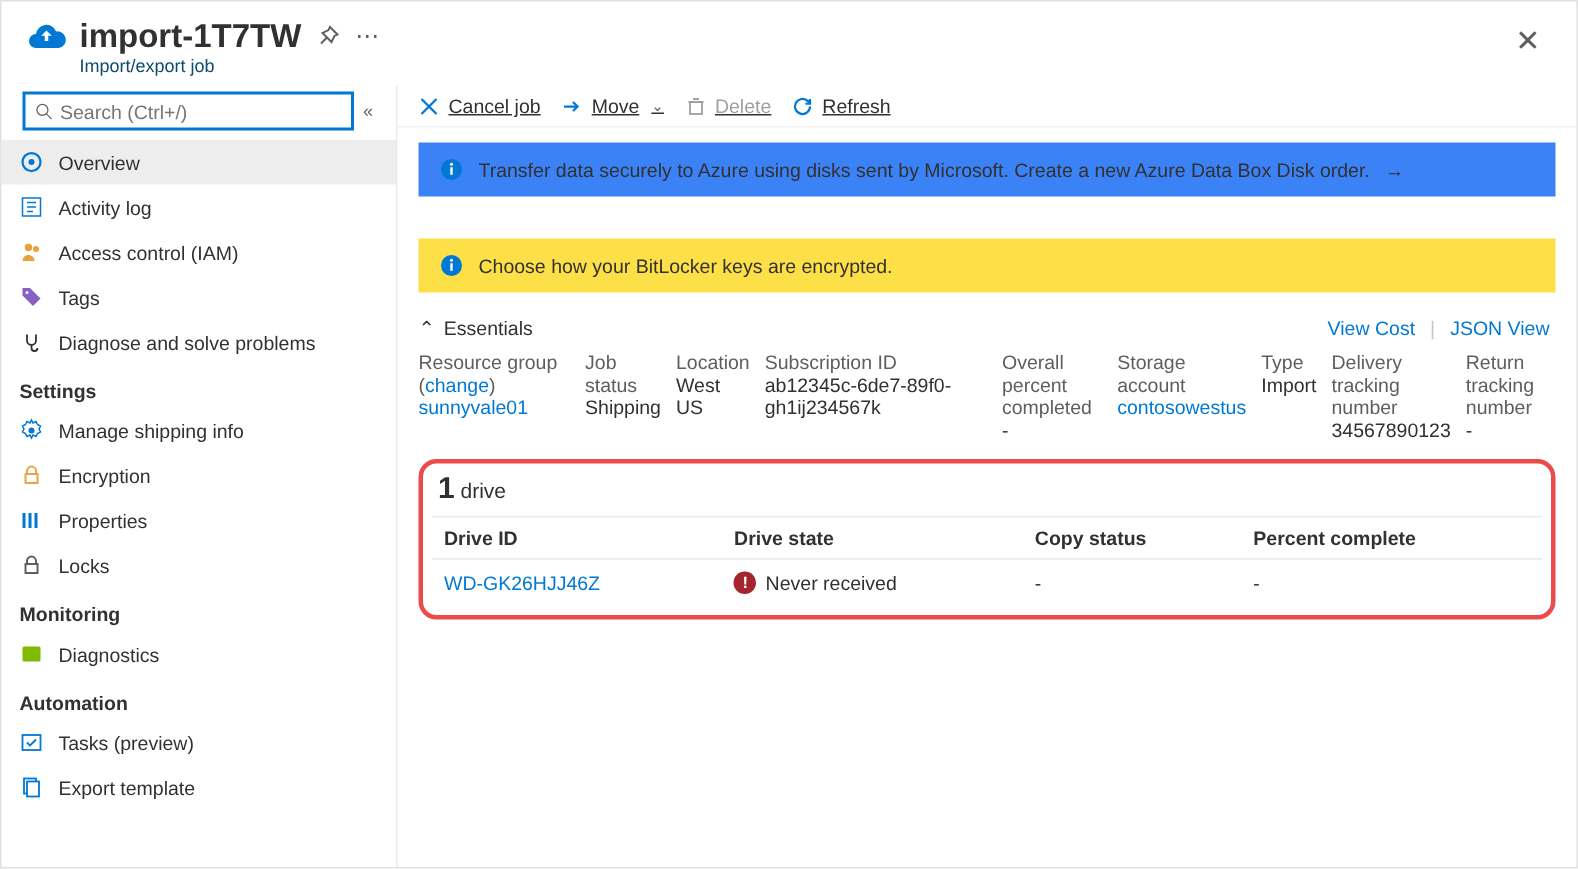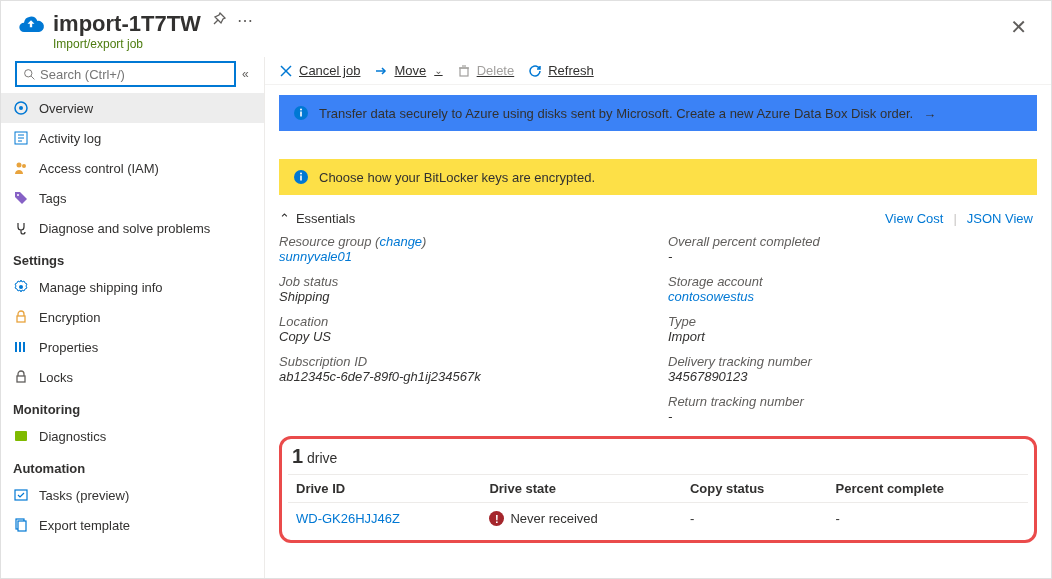--- a/index.html
+++ b/index.html
@@ -1,23 +1,23 @@
 <!DOCTYPE html>
 <html><head>
 <meta charset="utf-8">
 <style>
   * { box-sizing: border-box; margin: 0; padding: 0; font-family: "Segoe UI", Arial, sans-serif; }
   body { background: #fff; color: #323130; font-size: 13px; width: 1052px; height: 579px; overflow: hidden; position: relative; border: 1px solid #e0e0e0; }
 
   .header { display: flex; align-items: flex-start; padding: 10px 16px 6px 16px; }
   .header-icon { width: 28px; height: 28px; margin-right: 8px; color: #0078d4; flex-shrink:0; }
   .header-titles { flex: 1; }
-  .header-title-row { display:flex; gap:10px; }
+  .header-title-row { display:flex; align-items:center; gap:10px; }
   .header-title { font-size: 22px; font-weight: 600; color: #323130; }
-  .header-sub { font-size: 12px; color: #4d7c0f; margin-top: 0px; }
+  .header-sub { font-size: 12px; color: #0c4a6e; margin-top: 0px; }
   .header-pin { width:16px; height:16px; color:#605e5c; cursor:pointer; }
   .header-more { font-size:16px; color:#605e5c; cursor:pointer; letter-spacing:1px; }
   .header-close { font-size: 20px; font-weight: 300; cursor: pointer; padding: 4px 8px; color:#605e5c; }
 
   .body { display: flex; height: calc(100% - 54px); }
 
   .sidebar { width: 264px; border-right: 1px solid #edebe9; display:flex; flex-direction:column; position:relative; }
   .search-row { display:flex; align-items:center; padding: 4px 8px 6px 14px; }
   .search-box { flex:1; display:flex; align-items:center; border: 2px solid #0078d4; height: 26px; padding: 0 6px; }
   .search-box svg { width:13px; height:13px; color:#605e5c; margin-right:4px; }
@@ -46,21 +46,21 @@
   .info-bar2 { margin: 20px 14px 10px 14px; background:#fde047; padding: 10px 14px; display:flex; align-items:center; gap:10px; font-size:13px; }
   .info-i { width:16px; height:16px; border-radius:50%; color:#0078d4; display:flex; align-items:center; justify-content:center; flex-shrink:0; }
 
   .essentials-row { display:flex; align-items:center; padding: 6px 18px 4px 14px; }
   .essentials-toggle { display:flex; align-items:center; gap:6px; cursor:pointer; font-size:13px; flex:1; }
   .ess-links { display:flex; gap:10px; font-size:13px; }
   .link { color:#0078d4; cursor:pointer; }
   .sep { color:#c8c6c4; }
 
   .ess-grid { display:flex; padding: 4px 14px 8px 14px; gap: 20px; }
-  .ess-col { flex:1; display:flex; flex-direction:column; gap:10px;font-style:italic; }
+  .ess-col { flex:1; display:flex; flex-direction:row; gap:10px; }
   .ess-field .label { font-size:13px; color:#605e5c; }
   .ess-field .value { font-size:13px; color:#323130; }
   .ess-field .value.link { color:#0078d4; }
 
   .drive-section { margin: 4px 14px 10px 14px; border: 3px solid #ea4b4b; border-radius:12px; padding: 4px 6px 6px 6px; }
   .drive-title { font-size:14px; padding: 2px 4px 6px 4px; }
   .drive-title .count { font-size:20px; font-weight:600; }
   .drive-table { width:100%; border-collapse:collapse; font-size:13px; }
   .drive-table th { text-align:left; font-weight:600; padding:6px 8px; border-top:1px solid #edebe9; border-bottom:1px solid #edebe9; }
   .drive-table td { padding:8px 8px; }
@@ -306,21 +306,21 @@
         <div class="ess-field">
           <div class="label"><span>Resource group</span> (<span class="link">change</span>)</div>
           <div class="value link">sunnyvale01</div>
         </div>
         <div class="ess-field">
           <div class="label">Job status</div>
           <div class="value">Shipping</div>
         </div>
         <div class="ess-field">
           <div class="label">Location</div>
-          <div class="value">Copy US</div>
+          <div class="value">West US</div>
         </div>
         <div class="ess-field">
           <div class="label">Subscription ID</div>
           <div class="value">ab12345c-6de7-89f0-gh1ij234567k</div>
         </div>
       </div>
       <div class="ess-col">
         <div class="ess-field">
           <div class="label">Overall percent completed</div>
           <div class="value">-</div>

